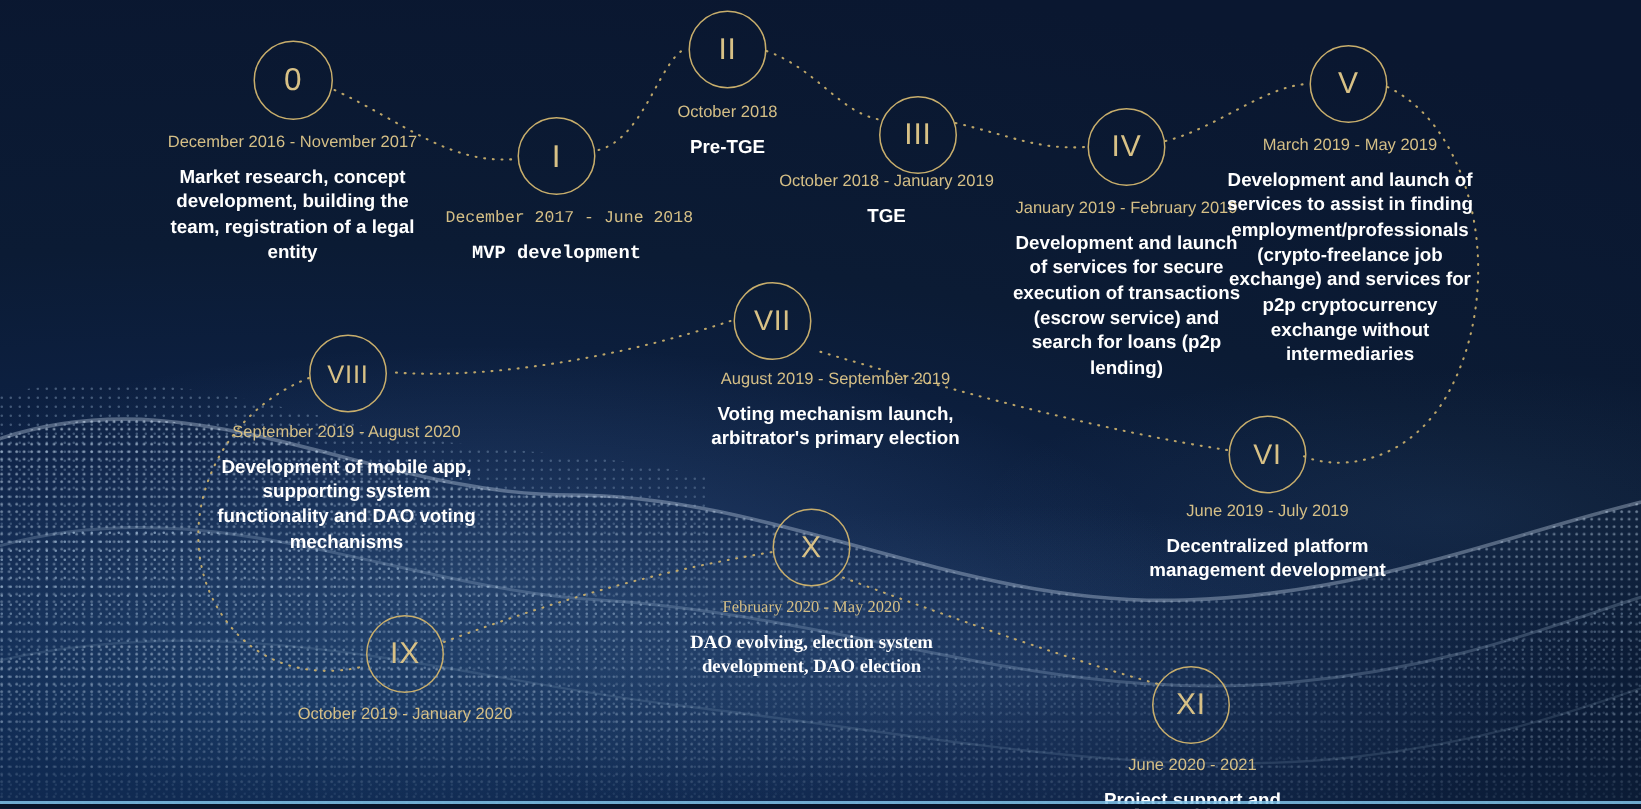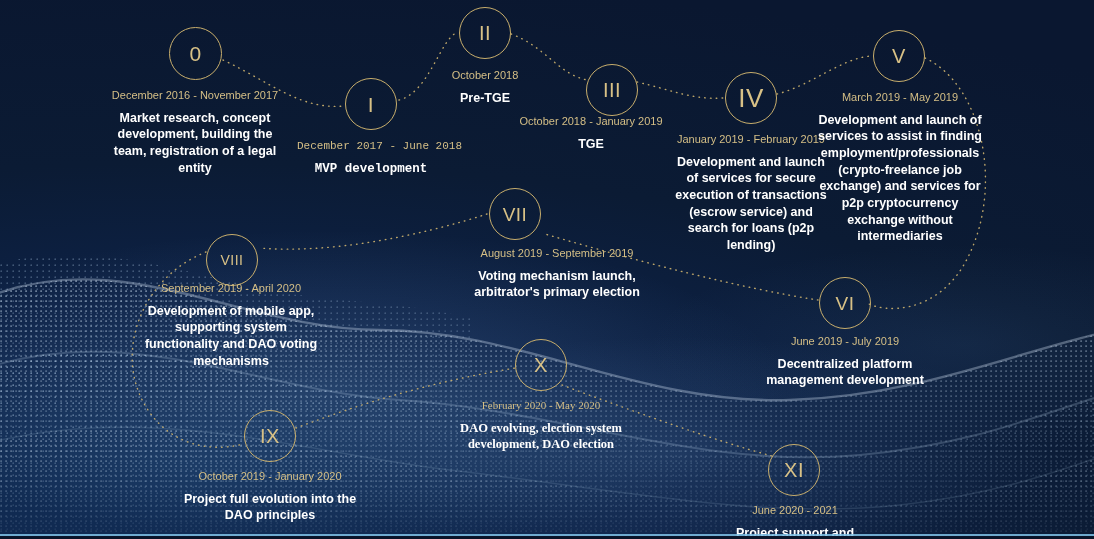--- a/index.html
+++ b/index.html
@@ -182,21 +182,21 @@
     <div class="circle" style="left:586px;top:64px;width:52px;height:52px;font-size:20px;">
       <span>III</span>
     </div>
     <div class="txt" style="left:515px;top:114px;width:152px;">
       <div class="date">October 2018 - January 2019</div>
       <div class="desc">TGE</div>
     </div>
   </div>
 
   <div class="node">
-    <div class="circle" style="left:725px;top:72px;width:52px;height:52px;font-size:26px;">
+    <div class="circle" style="left:725px;top:72px;width:52px;height:52px;font-size:20px;">
       <span>IV</span>
     </div>
     <div class="txt" style="left:672px;top:132px;width:158px;">
       <div class="date">January 2019 - February 2019</div>
       <div class="desc">Development and launch of services for secure execution of transactions (escrow service) and search for loans (p2p lending)</div>
     </div>
   </div>
 
   <div class="node">
     <div class="circle" style="left:873px;top:30px;width:52px;height:52px;font-size:20px;">
@@ -222,36 +222,35 @@
     <div class="circle" style="left:489px;top:188px;width:52px;height:52px;font-size:19px;">
       <span>VII</span>
     </div>
     <div class="txt" style="left:431px;top:246px;width:170px;margin-left:41px;">
       <div class="date">August 2019 - September 2019</div>
       <div class="desc">Voting mechanism launch, arbitrator's primary election</div>
     </div>
   </div>
 
   <div class="node">
-    <div class="circle" style="left:206px;top:234px;width:52px;height:52px;font-size:14px;">
+    <div class="circle" style="left:206px;top:223px;width:52px;height:52px;font-size:17px;">
       <span>VIII</span>
     </div>
     <div class="txt" style="left:137px;top:281px;width:188px;">
-      <div class="date">September 2019 - April 2020</div>
+      <div class="date">September 2019 - August 2020</div>
       <div class="desc">Development of mobile app, supporting system functionality and DAO voting mechanisms</div>
     </div>
   </div>
 
   <div class="node">
     <div class="circle" style="left:244px;top:410px;width:52px;height:52px;font-size:20px;">
       <span>IX</span>
     </div>
     <div class="txt" style="left:181px;top:469px;width:178px;">
       <div class="date">October 2019 - January 2020</div>
-      <div class="desc">Project full evolution into the DAO principles</div>
     </div>
   </div>
 
   <div class="node">
     <div class="circle" style="left:515px;top:339px;width:52px;height:52px;font-size:20px;">
       <span>X</span>
     </div>
     <div class="txt" style="left:453px;top:398px;width:176px;font-family:Liberation Serif, serif;">
       <div class="date">February 2020 - May 2020</div>
       <div class="desc">DAO evolving, election system development, DAO election</div>

